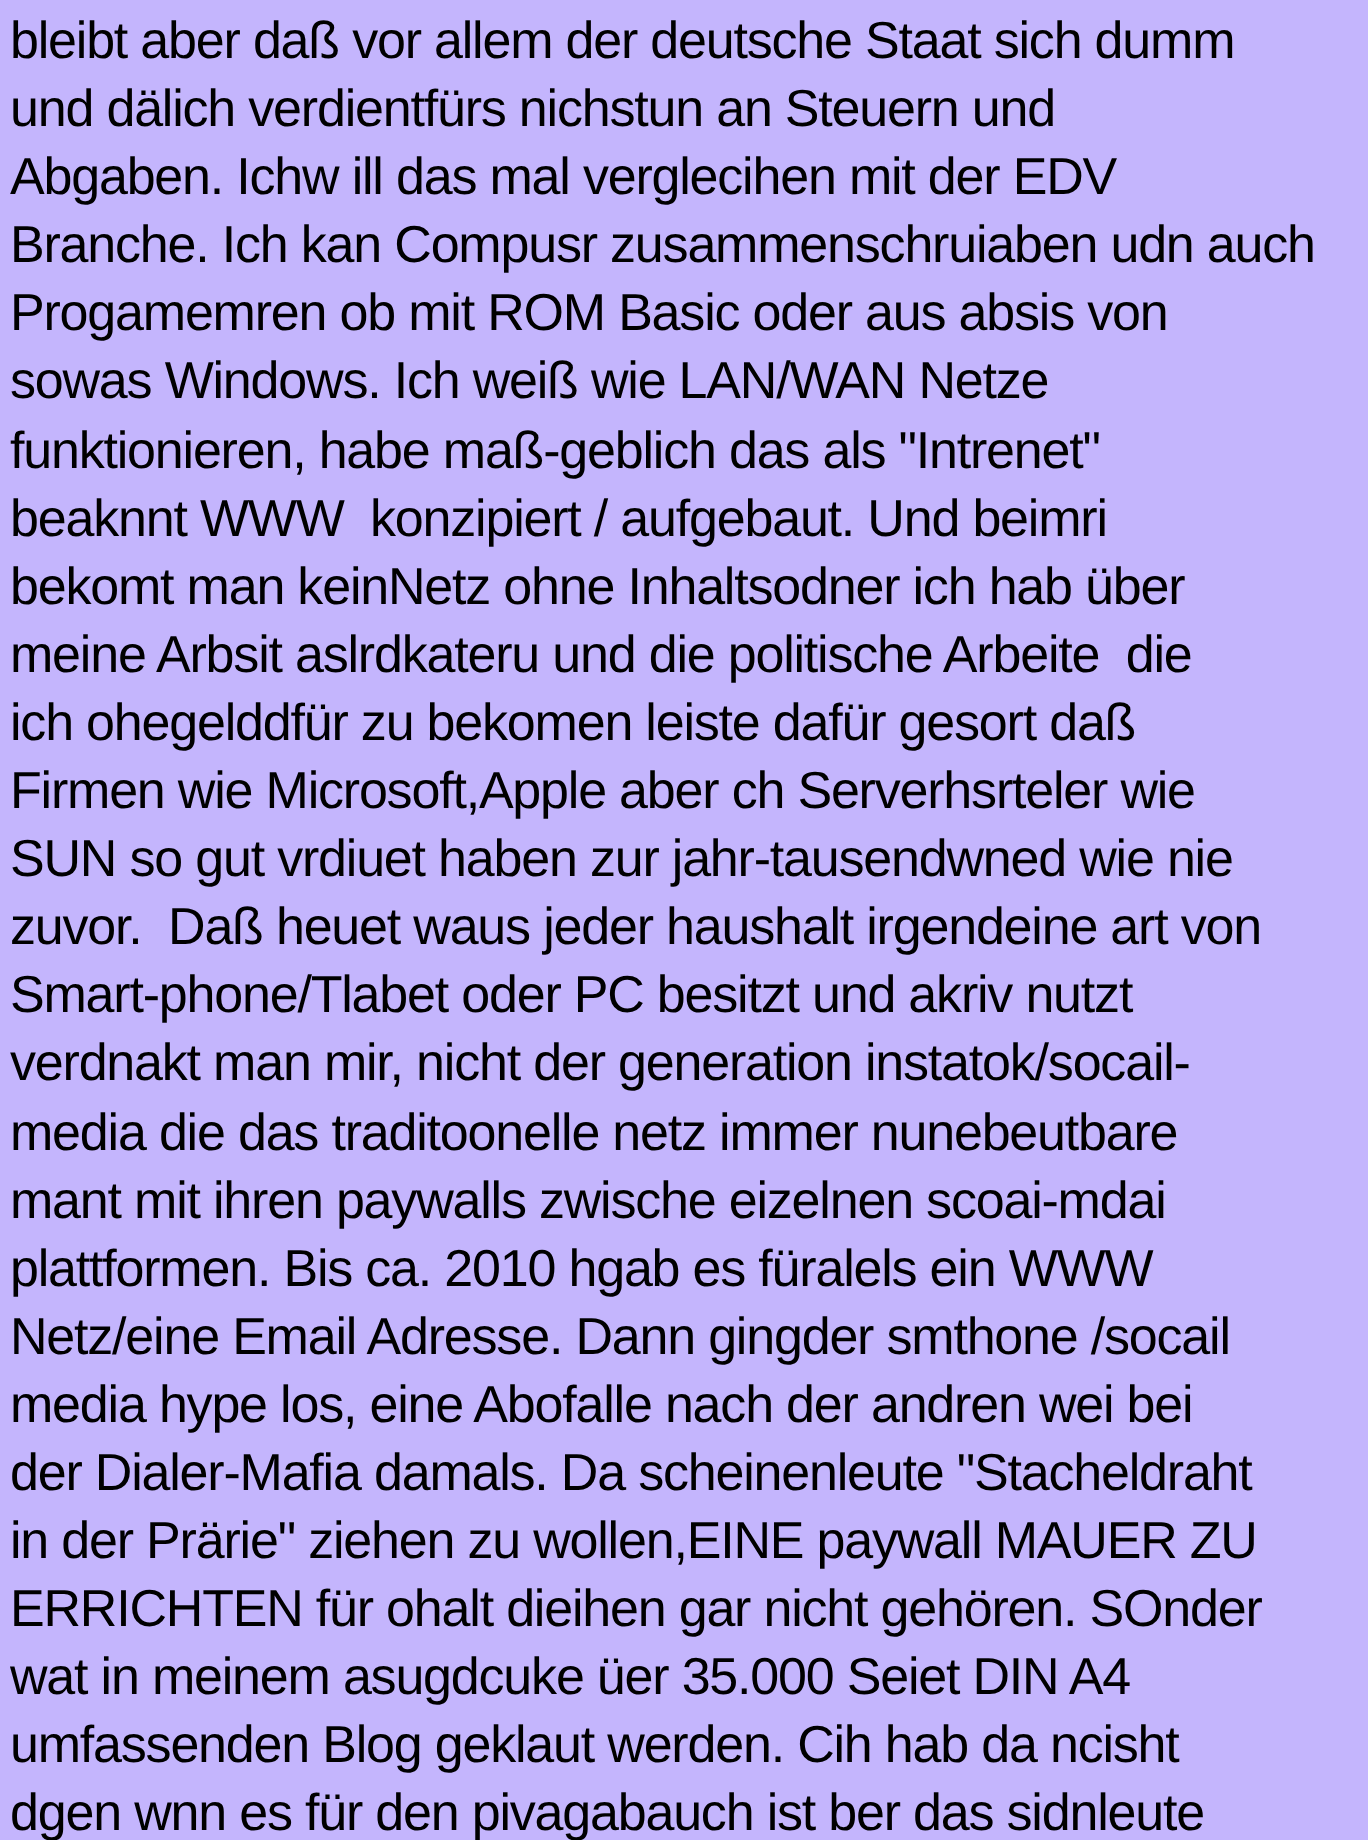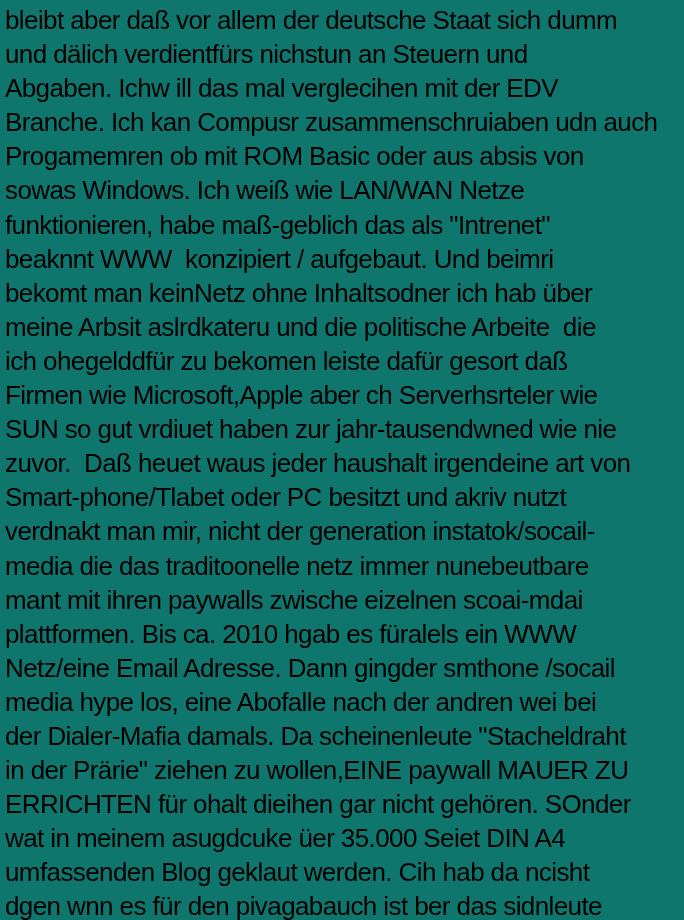--- a/index.html
+++ b/index.html
@@ -2,21 +2,21 @@
 <html><head>
 <meta charset="utf-8">
 <style>
   html, body {
     margin: 0;
     padding: 0;
   }
   .page {
     width: 684px;
     height: 920px;
-    background: #0f766e;
+    background: #c4b5fd;
     overflow: hidden;
     box-sizing: border-box;
     padding: 3px 0 0 5px;
   }
   .doc-text {
     font-family: "Liberation Sans", sans-serif;
     font-size: 26px;
     line-height: 34.1px;
     letter-spacing: -0.6px;
     color: #000000;

